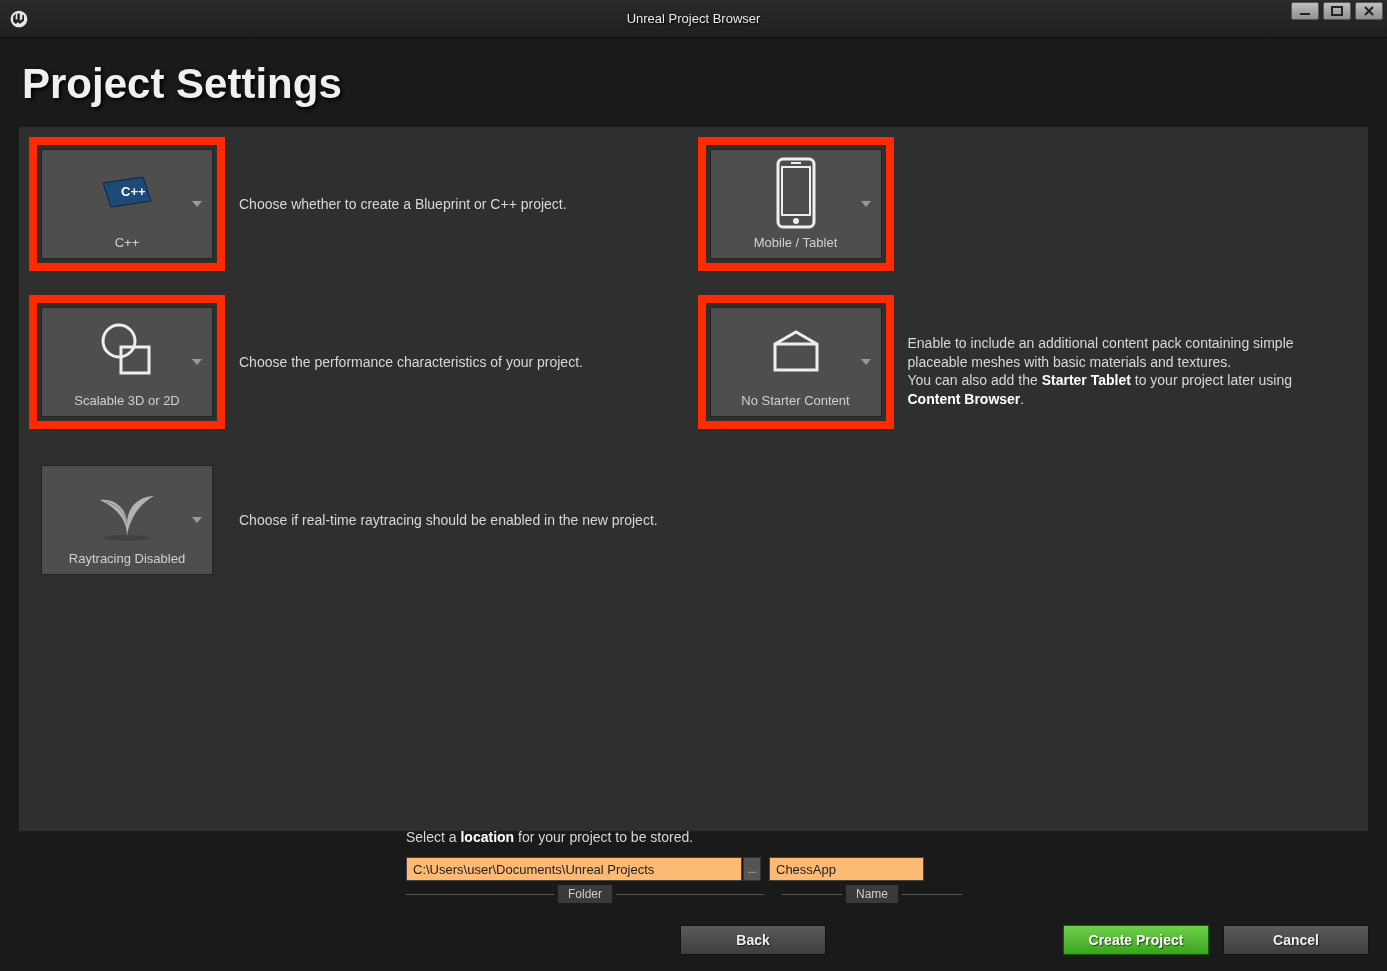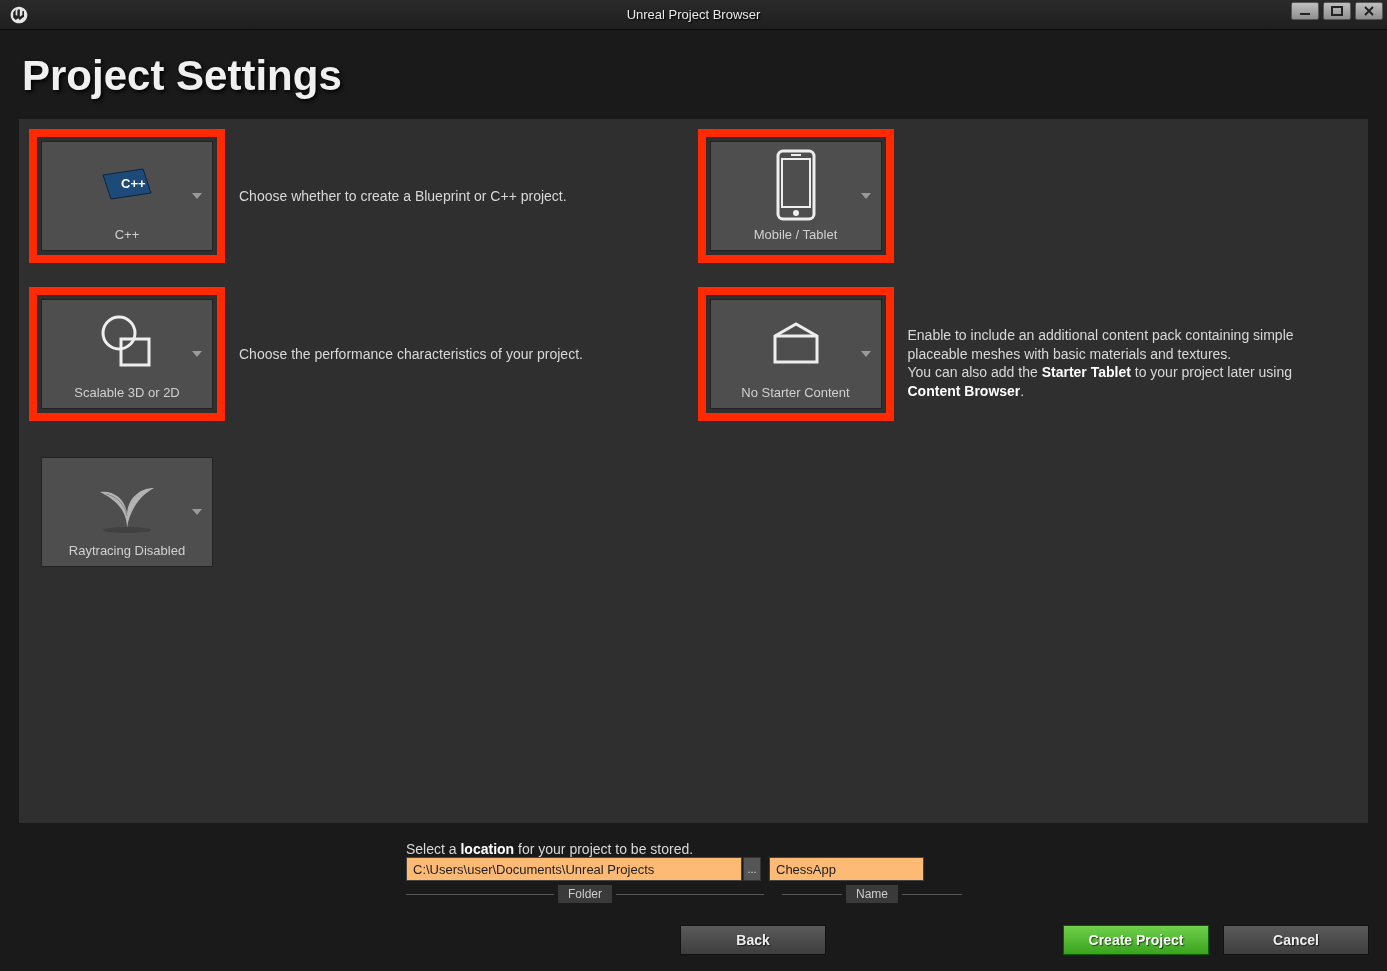--- a/index.html
+++ b/index.html
@@ -6,21 +6,21 @@
 body {
   width: 1387px;
   height: 971px;
   background: #1a1a1a;
   font-family: "Segoe UI", Arial, sans-serif;
   color: #c8c8c8;
   overflow: hidden;
   position: relative;
 }
 .titlebar {
-  height: 30px;
+  height: 38px;
   background: linear-gradient(#2a2a2a,#1f1f1f);
   border-bottom: 1px solid #0a0a0a;
   display: flex;
   align-items: center;
   position: relative;
 }
 .ue-logo {
   width: 22px; height: 22px;
   margin-left: 8px;
   display: flex; align-items: center; justify-content: center;
@@ -118,21 +118,21 @@
 .footer {
   position: absolute;
   bottom: 0; left: 0; right: 0;
   padding: 10px 18px 16px 18px;
 }
 .prompt {
   text-align: left;
   font-size: 14px;
   color: #d8d8d8;
   margin-left: 388px;
-  margin-bottom: 0;
+  margin-bottom: 12px;
 }
 .prompt b { color: #fff; }
 .path-row {
   display: flex;
   align-items: center;
   gap: 8px;
   margin-left: 388px;
 }
 .txt-input {
   background: #fdba74;
@@ -304,20 +304,21 @@
               <path d="M35 48 C33 36 24 28 14 26" stroke="#888" fill="none" stroke-width="1"></path>
               <ellipse cx="35" cy="62" rx="24" ry="3" fill="#333" opacity=".5"></ellipse>
             </svg>
           </div>
           <div class="label">Raytracing Disabled</div>
           <div class="dd">
               <div class="dd-tri"></div>
             </div>
         </div>
       </div>
+      <div class="desc">Choose if real-time raytracing should be enabled in the new project.</div>
     </div>
 
     <div></div>
   </div>
 </div>
 
 <div class="footer">
   <div class="prompt">
     <span>Select a </span><b>location</b><span> for your project to be stored.</span>
   </div>

